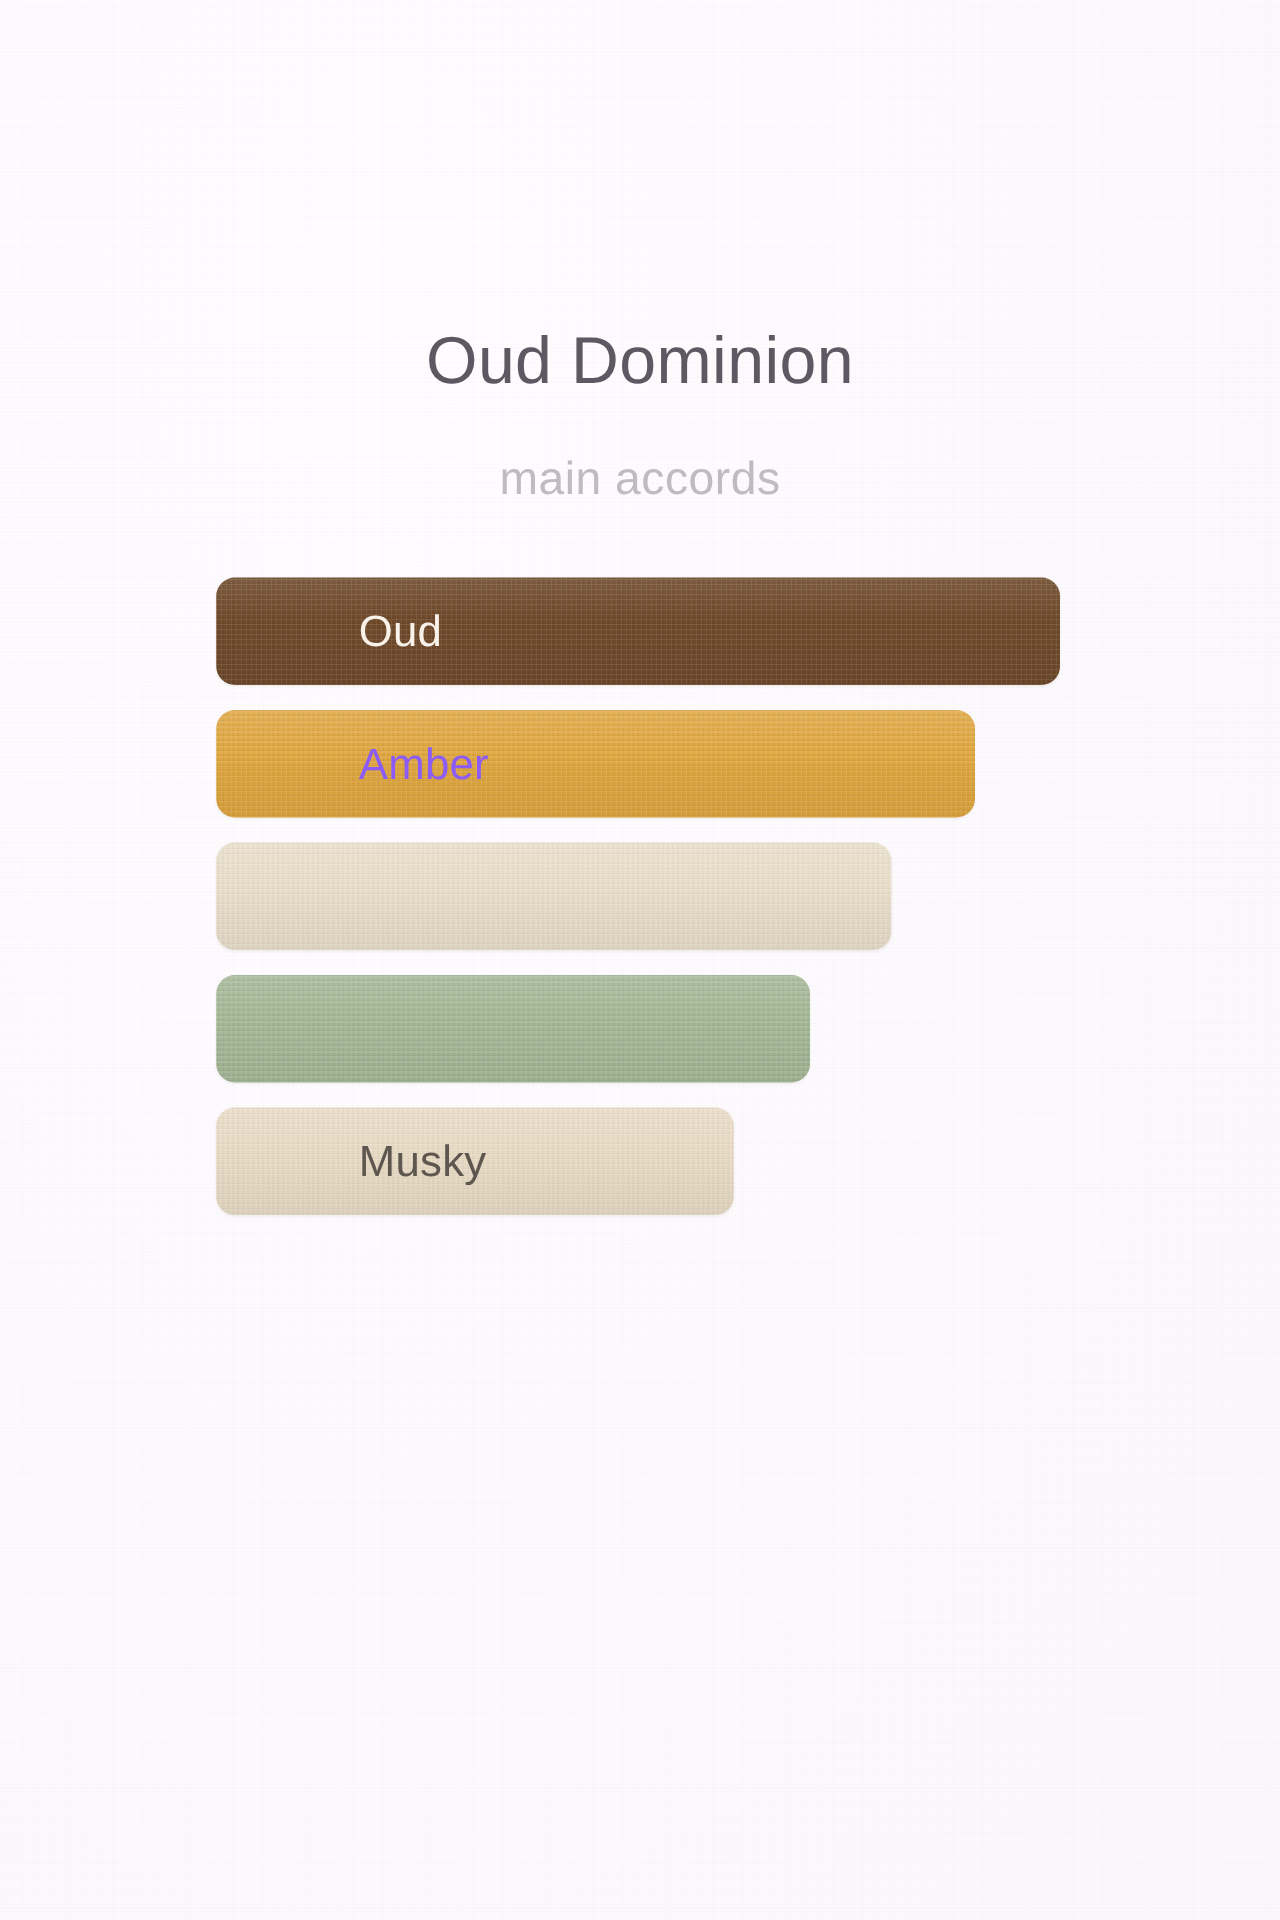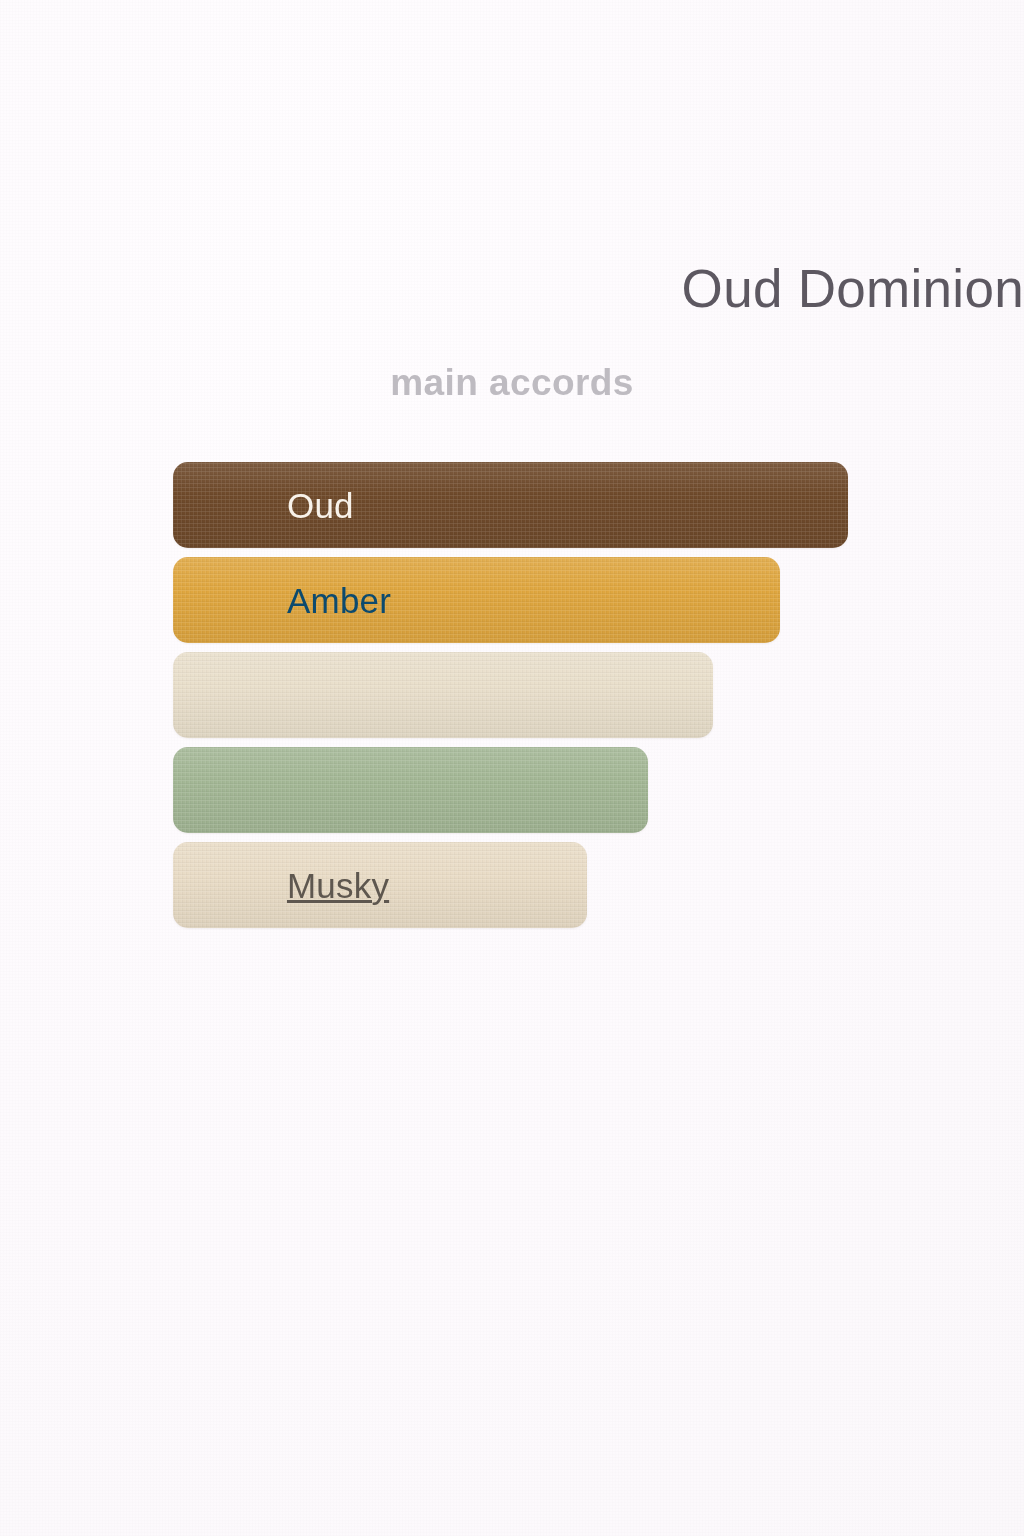--- a/index.html
+++ b/index.html
@@ -37,52 +37,52 @@
     position: absolute;
     inset: 0;
     z-index: 2;
   }
 
   .title {
     position: absolute;
     left: 0;
     right: 0;
     top: 262px;
-    text-align: right;
+    text-align: center;
     font-size: 53px;
     font-weight: 400;
     letter-spacing: 0.3px;
     color: #5d5861;
     line-height: 1;
   }
 
   .subtitle {
     position: absolute;
     left: 0;
     right: 0;
     top: 364px;
     text-align: center;
     font-size: 37px;
-    font-weight: 700;
+    font-weight: 400;
     letter-spacing: 0.4px;
     color: #bebbc1;
     line-height: 1;
   }
 
   #accord-list {
     position: absolute;
     left: 173px;
     top: 462px;
     width: 760px;
   }
 
   .accord-row {
     position: relative;
     height: 86px;
-    margin-bottom: 9px;
+    margin-bottom: 20px;
   }
 
   .accord-bar {
     position: absolute;
     left: 0;
     top: 0;
     height: 86px;
     border-radius: 15px;
     overflow: hidden;
     box-shadow: 0 1px 2px rgba(90, 75, 60, 0.07);
@@ -134,30 +134,30 @@
 
   <div id="accord-list">
 
     <div class="accord-row">
       <div class="accord-bar" style="width: 675px; background: rgb(111, 74, 43);"></div>
       <div class="accord-label" style="color: rgb(248, 242, 234);">Oud</div>
     </div>
 
     <div class="accord-row">
       <div class="accord-bar" style="width: 607px; background: rgb(223, 166, 63);"></div>
-      <div class="accord-label" style="color: #0c4a6e; text-align: center;">Amber</div>
+      <div class="accord-label" style="color: #8b5cf6; text-align: center;">Amber</div>
     </div>
 
     <div class="accord-row">
       <div class="accord-bar" style="width: 540px; background: rgb(233, 223, 203);"></div>
     </div>
 
     <div class="accord-row">
       <div class="accord-bar" style="width: 475px; background: rgb(163, 183, 149);"></div>
     </div>
 
     <div class="accord-row">
       <div class="accord-bar" style="width: 414px; background: rgb(233, 220, 198);"></div>
-      <div class="accord-label" style="color: rgb(94, 87, 79); text-decoration: underline;">Musky</div>
+      <div class="accord-label" style="color: rgb(94, 87, 79);">Musky</div>
     </div>
 
   </div>
 </div>
 
 </body></html>

